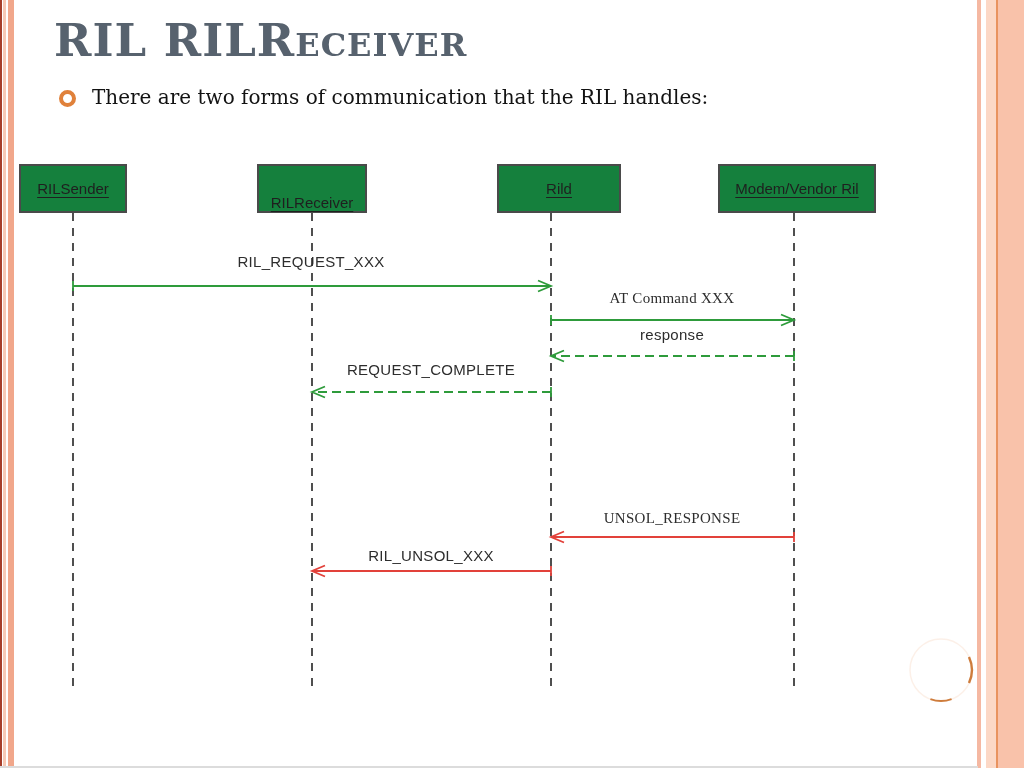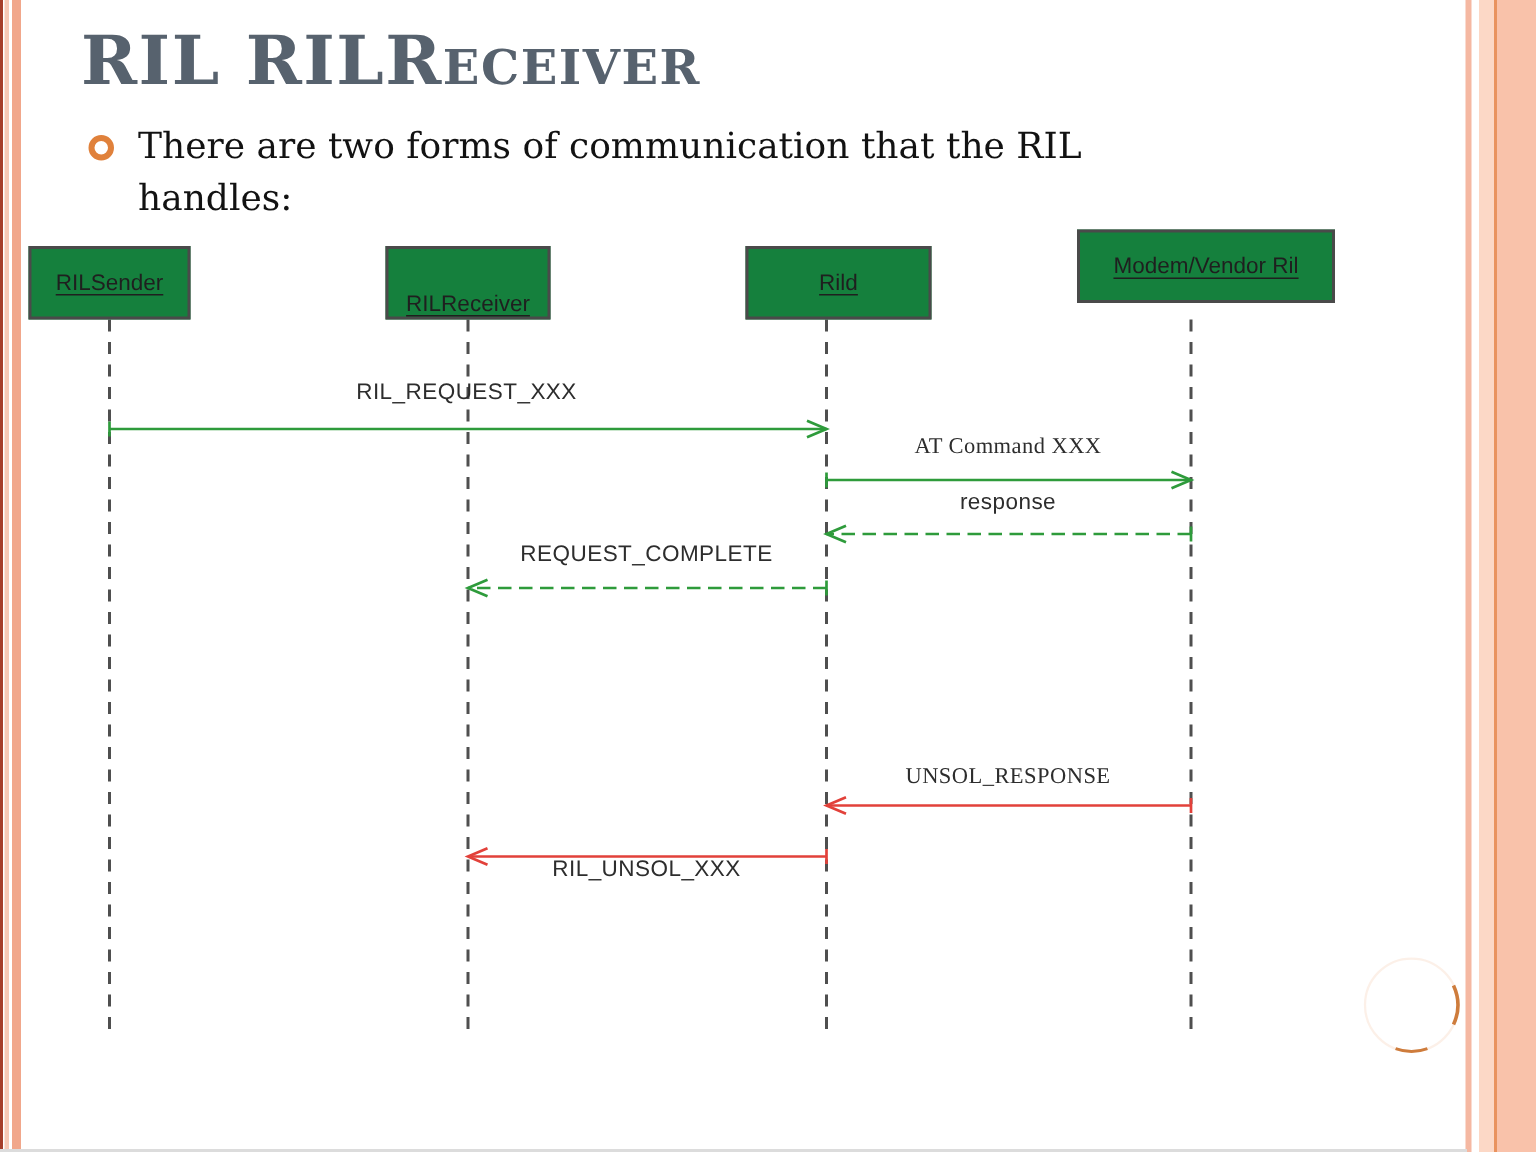--- a/index.html
+++ b/index.html
@@ -24,21 +24,21 @@
     font-family:"DejaVu Serif", serif; font-weight:bold;
     font-variant:small-caps; font-size:45px; letter-spacing:1px;
     color:#57626E; white-space:nowrap;
   }
   #bullet-ring {
     position:absolute; left:59px; top:90px; width:9px; height:9px;
     border:4px solid #E0813B; border-radius:50%; background:#fff;
   }
   #bullet-text {
     position:absolute; left:92px; top:80px; width:712px;
-    font-family:"DejaVu Serif", serif; font-size:24px; line-height:35px;
+    font-family:"DejaVu Serif", serif; font-size:20px; line-height:35px;
     color:#121212;
   }
 
   
   #diagram-svg { position:absolute; left:0; top:0; pointer-events:none; }
   .actor-box {
     position:absolute; box-sizing:border-box;
     border:2px solid #4A4A4A; background:#15803d;
     display:flex; align-items:center; justify-content:center;
     font-size:15px; color:#1F1F1F;
@@ -98,24 +98,24 @@
 <div id="actors">
     <div class="actor-box" style="left: 19px; top: 164px; width: 108px; height: 49px;">
       <span>RILSender</span>
     </div>
     <div class="actor-box" style="left: 257px; top: 164px; width: 110px; height: 49px; align-items: flex-end;">
       <span>RILReceiver</span>
     </div>
     <div class="actor-box" style="left: 497px; top: 164px; width: 124px; height: 49px;">
       <span>Rild</span>
     </div>
-    <div class="actor-box" style="left: 718px; top: 153px; width: 172px; height: 49px; align-items: center;">
+    <div class="actor-box" style="left: 718px; top: 164px; width: 158px; height: 49px; align-items: center;">
       <span>Modem/Vendor Ril</span>
     </div>
   </div>
 <div id="msg-labels">
     <div class="msg-label" style="left: 311px; top: 253px;">RIL_REQUEST_XXX</div>
     <div class="msg-label" style="left: 672px; top: 290px; font-family: Liberation Serif, serif;">AT Command XXX</div>
     <div class="msg-label" style="left: 672px; top: 326px;">response</div>
     <div class="msg-label" style="left: 431px; top: 361px;">REQUEST_COMPLETE</div>
     <div class="msg-label" style="left: 672px; top: 510px; font-family: Liberation Serif, serif;">UNSOL_RESPONSE</div>
-    <div class="msg-label" style="left: 431px; top: 571px;">RIL_UNSOL_XXX</div>
+    <div class="msg-label" style="left: 431px; top: 547px;">RIL_UNSOL_XXX</div>
   </div>
 
 </body></html>

